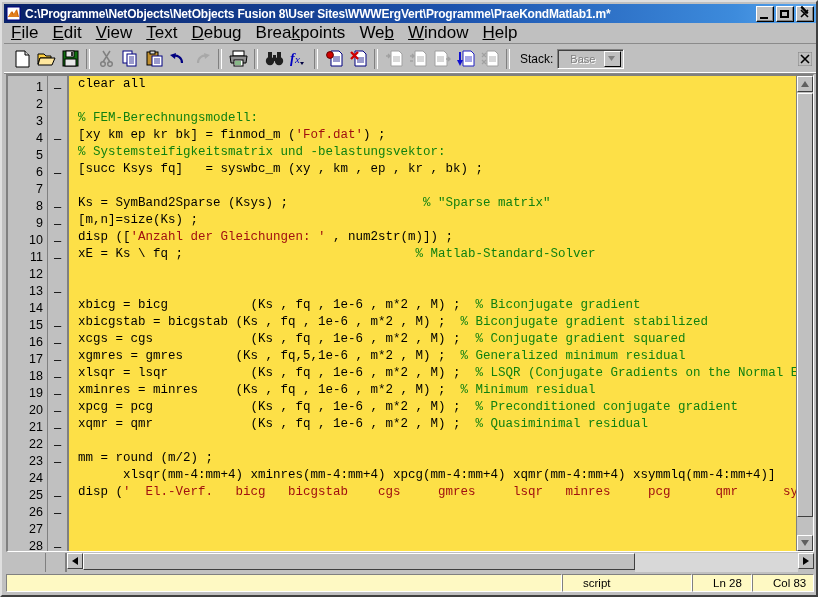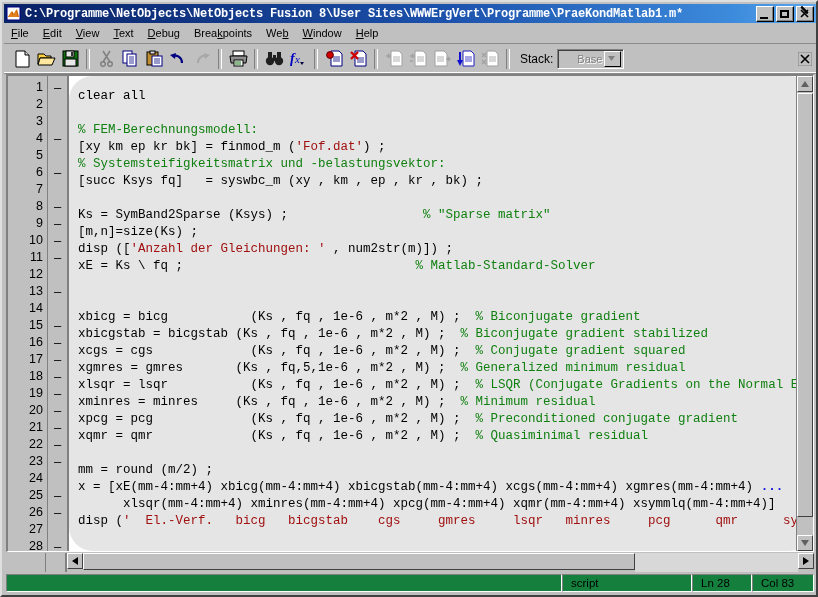--- a/index.html
+++ b/index.html
@@ -12,39 +12,39 @@
   }
   
   #titlebar{
     position:absolute;left:2px;top:2px;width:812px;height:19px;
     background:linear-gradient(to right,#0a246a 0%,#0a246a 4%,#1c52ad 55%,#3d8bdc 90%,#5aa6ee 100%);
     display:flex;align-items:center;
   }
   #title-icon{width:16px;height:15px;margin-left:2px;margin-right:3px;position:relative;flex:none;}
   #title-text{
     color:#fff;font-size:12px;font-weight:bold;white-space:nowrap;
-    font-family:Liberation Mono, monospace;letter-spacing:-0.2px;
+    font-family:Liberation Sans, sans-serif;letter-spacing:-0.2px;
     overflow:hidden;flex:1;
   }
   .tbtn{
     width:16px;height:14px;margin-right:2px;flex:none;
     background:#c0c0c0;position:relative;
     border-left:1px solid #fff;border-top:1px solid #fff;
     border-right:1px solid #000;border-bottom:1px solid #000;
     box-shadow:inset -1px -1px 0 #808080;
   }
   .tbtn i{position:absolute;background:#000;display:block;}
   
   #menubar{
     position:absolute;left:2px;top:21px;width:812px;height:20px;
     background:#c0c0c0;display:flex;align-items:center;
     border-bottom:1px solid #8b8b8b;
   }
   .menu-item{
-    font-size:11px;color:#000;padding:2px 7px 2px 7px;white-space:nowrap;
+    font-size:17px;color:#000;padding:2px 7px 2px 7px;white-space:nowrap;
     font-family:"Liberation Sans",sans-serif;
   }
   .menu-item u{text-decoration:underline;}
   
   #toolbar{
     position:absolute;left:2px;top:42px;width:812px;height:29px;
     background:#c0c0c0;display:flex;align-items:center;
     border-bottom:1px solid #8b8b8b;box-shadow:0 -1px 0 #fff inset;
   }
   .tb-btn{width:24px;height:23px;margin:0 0px;position:relative;flex:none;
@@ -52,21 +52,21 @@
   .tb-sep{width:2px;height:20px;margin:0 4px;flex:none;
           border-left:1px solid #808080;border-right:1px solid #fff;}
   .tb-spacer{width:6px;flex:none;}
   #stack-label{font-size:12px;color:#000;margin:0 4px 0 6px;flex:none;}
   #stack-combo{
     width:65px;height:18px;flex:none;background:#c0c0c0;position:relative;
     border-left:1px solid #808080;border-top:1px solid #808080;
     border-right:1px solid #fff;border-bottom:1px solid #fff;
     box-shadow:inset 1px 1px 0 #404040;display:flex;align-items:center;
   }
-  #stack-value{font-size:11px;color:#808080;text-shadow:1px 1px 0 #fff;padding-left:19px;flex:1;}
+  #stack-value{font-size:11px;color:#808080;text-shadow:1px 1px 0 #fff;padding-left:12px;flex:1;}
   #stack-arrow{
     width:15px;height:14px;margin-right:2px;background:#c0c0c0;flex:none;position:relative;
     border-left:1px solid #fff;border-top:1px solid #fff;
     border-right:1px solid #000;border-bottom:1px solid #000;
   }
   #tb-close{
     margin-left:auto;margin-right:4px;width:14px;height:14px;flex:none;position:relative;
   }
   
   #editor{
@@ -87,21 +87,21 @@
     padding-top:3px;
   }
   .ln{
     height:17px;line-height:17px;font-size:12.5px;color:#000;
     font-family:"Liberation Sans",sans-serif;text-align:right;
     padding-right:4px;box-sizing:border-box;
   }
   .mk{height:17px;line-height:17px;font-size:13px;color:#000;
       text-align:center;font-family:"Liberation Sans",sans-serif;}
   #codearea{
-    flex:1;background:#e5e5e5;position:relative;overflow:hidden;padding-top:12px;border-radius:24px;
+    flex:1;background:#fde047;position:relative;overflow:hidden;padding-top:0;
   }
   .code-line{
     height:17px;line-height:17px;white-space:pre;
     font-family:"Liberation Mono","DejaVu Sans Mono",monospace;
     font-size:12.5px;color:#000;padding-left:9px;
   }
   .c-cmt{color:#108010;}
   .c-str{color:#a01010;}
   .c-cont{color:#1010e0;font-weight:bold;}
   
@@ -134,24 +134,24 @@
     border-right:1px solid #404040;border-bottom:1px solid #404040;
     box-sizing:border-box;
   }
   #htrack{flex:1;background:#d8d8d8;}
   
   #statusbar{
     position:absolute;left:4px;top:572px;width:808px;height:18px;display:flex;
     align-items:stretch;background:#c0c0c0;
   }
   .sb-pane{
-    background:#15803d;box-sizing:border-box;
+    background:#fef9c3;box-sizing:border-box;
     border-left:1px solid #808080;border-top:1px solid #808080;
     border-right:1px solid #fff;border-bottom:1px solid #fff;
-    font-size:11.5px;color:#000;display:flex;align-items:center;padding-left:8px;
+    font-size:11.5px;color:#000;display:flex;align-items:center;padding-left:20px;
     font-family:"Liberation Sans",sans-serif;
   }
   #sb-blank{flex:1;}
   #sb-script{width:130px;flex:none;}
   #sb-ln{width:60px;flex:none;}
   #sb-col{width:62px;flex:none;}
 </style>
 </head>
 <body>
 
@@ -442,21 +442,20 @@
         <div class="code-line"><span>xbicg = bicg           (Ks , fq , 1e-6 , m*2 , M) ;  </span><span class="c-cmt">% Biconjugate gradient</span></div>
         <div class="code-line"><span>xbicgstab = bicgstab (Ks , fq , 1e-6 , m*2 , M) ;  </span><span class="c-cmt">% Biconjugate gradient stabilized</span></div>
         <div class="code-line"><span>xcgs = cgs             (Ks , fq , 1e-6 , m*2 , M) ;  </span><span class="c-cmt">% Conjugate gradient squared</span></div>
         <div class="code-line"><span>xgmres = gmres       (Ks , fq,5,1e-6 , m*2 , M) ;  </span><span class="c-cmt">% Generalized minimum residual</span></div>
         <div class="code-line"><span>xlsqr = lsqr           (Ks , fq , 1e-6 , m*2 , M) ;  </span><span class="c-cmt">% LSQR (Conjugate Gradients on the Normal Equations)</span></div>
         <div class="code-line"><span>xminres = minres     (Ks , fq , 1e-6 , m*2 , M) ;  </span><span class="c-cmt">% Minimum residual</span></div>
         <div class="code-line"><span>xpcg = pcg             (Ks , fq , 1e-6 , m*2 , M) ;  </span><span class="c-cmt">% Preconditioned conjugate gradient</span></div>
         <div class="code-line"><span>xqmr = qmr             (Ks , fq , 1e-6 , m*2 , M) ;  </span><span class="c-cmt">% Quasiminimal residual</span></div>
         <div class="code-line">&nbsp;</div>
         <div class="code-line"><span>mm = round (m/2) ;</span></div>
-        <div class="code-line"><span>x = [xE(mm-4:mm+4) xbicg(mm-4:mm+4) xbicgstab(mm-4:mm+4) xcgs(mm-4:mm+4) xgmres(mm-4:mm+4) </span><span class="c-cont">...</span></div>
         <div class="code-line"><span>      xlsqr(mm-4:mm+4) xminres(mm-4:mm+4) xpcg(mm-4:mm+4) xqmr(mm-4:mm+4) xsymmlq(mm-4:mm+4)]</span></div>
         <div class="code-line"><span>disp (</span><span class="c-str">'  El.-Verf.   bicg   bicgstab    cgs     gmres     lsqr   minres     pcg      qmr      symmlq'</span></div>
       </div>
 
     <div id="vscroll">
       <div class="sb-arrow">
         <svg width="14" height="14">
             <path d="M7 4 L11 10 L3 10 Z" fill="#606060"></path>
           </svg>
       </div>

